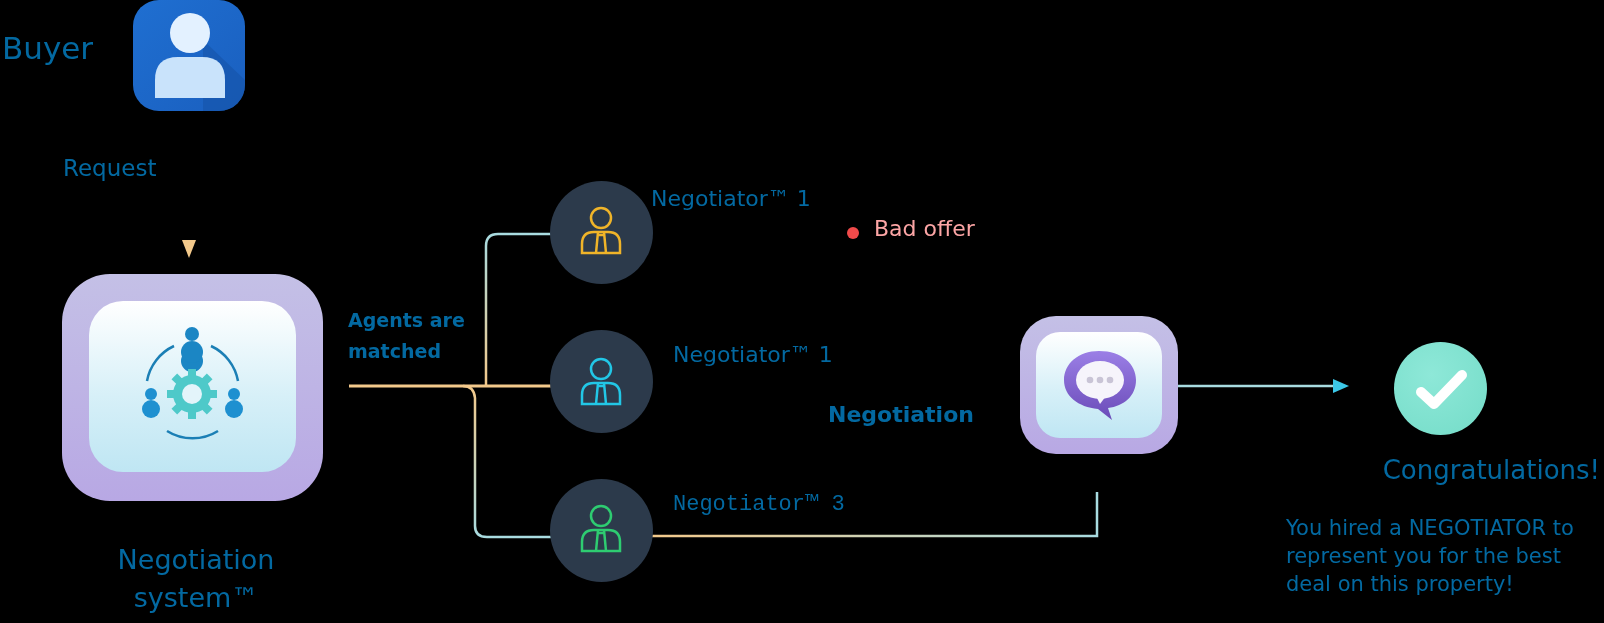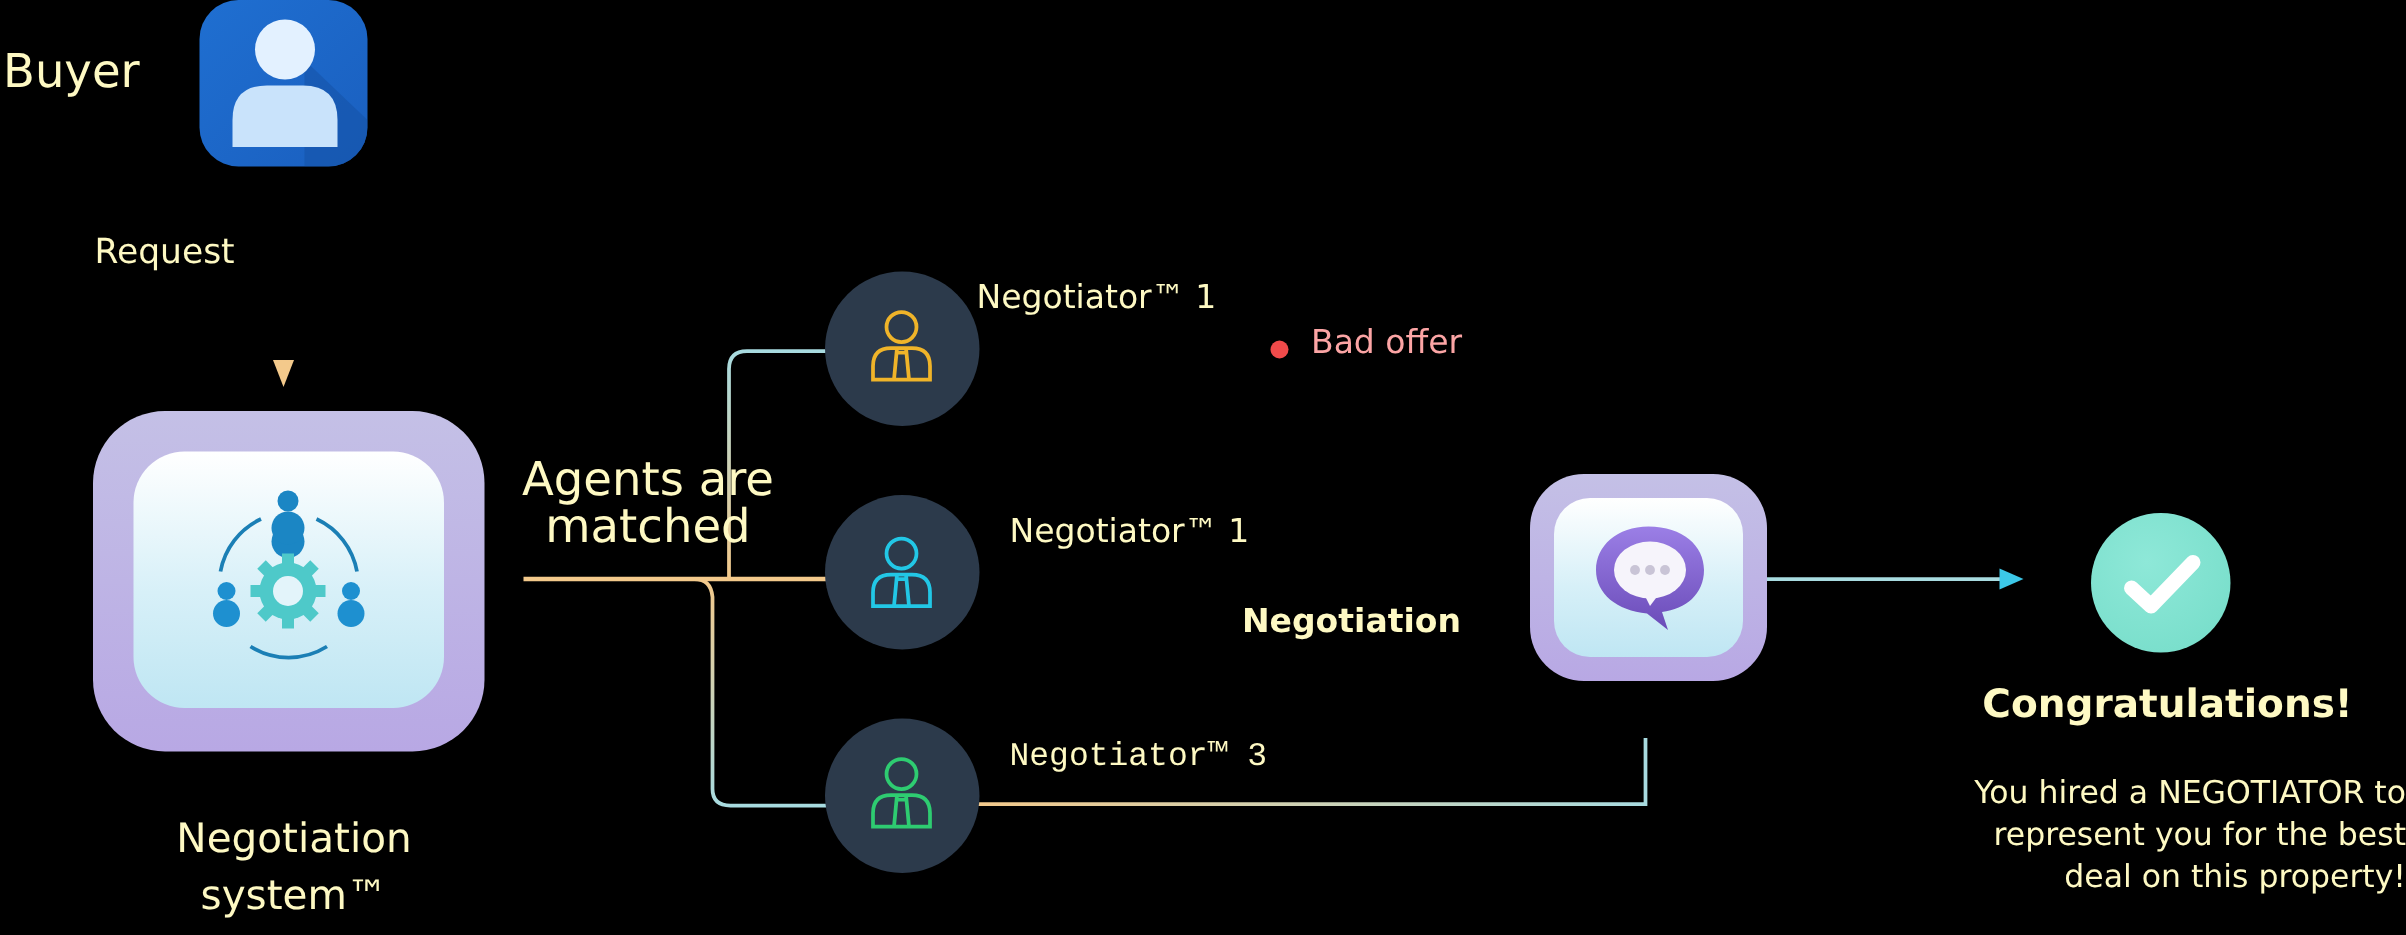--- a/index.html
+++ b/index.html
@@ -1,19 +1,19 @@
 <!DOCTYPE html>
 <html><head>
 <meta charset="utf-8">
 <style>
   html, body { margin: 0; padding: 0; background: #000; }
   body { width: 1604px; height: 623px; position: relative; overflow: hidden;
          font-family: "DejaVu Sans", "Liberation Sans", sans-serif; }
   .abs { position: absolute; }
-  .label { color: #fef9c3; white-space: nowrap; }
+  .label { color: #0369a1; white-space: nowrap; }
   svg.wires { position: absolute; left: 0; top: 0; }
   .buyer-tile { left: 133px; top: 0; width: 112px; height: 111px; border-radius: 26px;
     background: linear-gradient(135deg,#1f6fd1,#1a5fbf); overflow: hidden; }
   .outer-tile { background: linear-gradient(180deg,#c4c0e6,#b8a8e4); }
   .inner-tile { background: linear-gradient(180deg,#ffffff 0%,#d7f0f8 55%,#bfe6f3 100%); position: absolute; }
   .neg-circle { width: 103px; height: 103px; border-radius: 50%; background: #2c3a4b; }
   .check { left: 1394px; top: 342px; width: 93px; height: 93px; border-radius: 50%;
     background: radial-gradient(circle at 40% 35%, #8ee8d8, #74dcc8); }
 </style>
 </head>
@@ -98,21 +98,21 @@
         <circle r="10" fill="#e3f4fa"></circle>
       </g>
     </svg>
   </div>
 </div>
 <div class="abs label" style="left:116px;top:541px;font-size:27px;text-align:center;width:160px;line-height:38px;">
   <div>Negotiation</div>
   <div>system™</div>
 </div>
 
-<div class="abs label" style="left:348px;top:305px;font-size:31px;line-height:31px;font-weight:normal;text-align:center;">
+<div class="abs label" style="left:348px;top:305px;font-size:19px;line-height:31px;font-weight:bold;">
   <div>Agents are</div>
   <div>matched</div>
 </div>
 
 <div class="abs neg-circle" style="left:550px;top:181px;">
   <svg width="103" height="103">
     <g fill="none" stroke="#f0b429" stroke-width="2.5">
       <circle cx="51" cy="37" r="10"></circle>
       <path d="M32 72 V63 Q32 51 44 51 H58 Q70 51 70 63 V72 Z"></path>
       <path d="M48 51 L46 72 M54 51 L56 72 M47 54 H55"></path>
@@ -166,18 +166,18 @@
     </svg>
   </div>
 </div>
 
 <div class="abs check">
   <svg width="93" height="93">
     <path d="M27 50 L40 62 L68 33" fill="none" stroke="#ffffff" stroke-width="10" stroke-linecap="round" stroke-linejoin="round"></path>
   </svg>
 </div>
 
-<div class="abs label" style="left:1290px;top:455px;width:310px;text-align:center;font-size:26px;font-weight:bold;">Congratulations!</div>
-<div class="abs label" style="left:1286px;top:514px;width:318px;text-align:right;font-size:21px;line-height:28px;">
+<div class="abs label" style="left:1290px;top:455px;width:310px;text-align:right;font-size:26px;font-weight:normal;">Congratulations!</div>
+<div class="abs label" style="left:1286px;top:514px;width:318px;text-align:left;font-size:21px;line-height:28px;">
   <div>You hired a NEGOTIATOR to</div>
   <div>represent you for the best</div>
   <div>deal on this property!</div>
 </div>
 
 </body></html>

